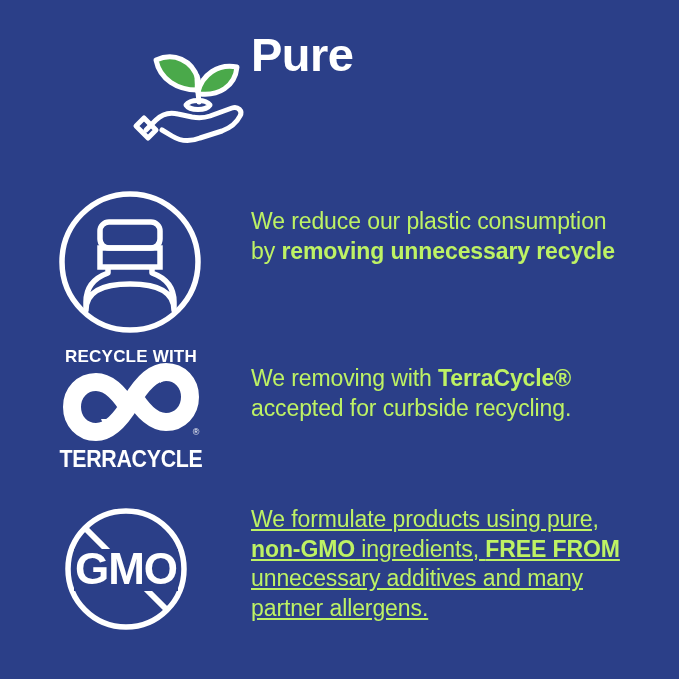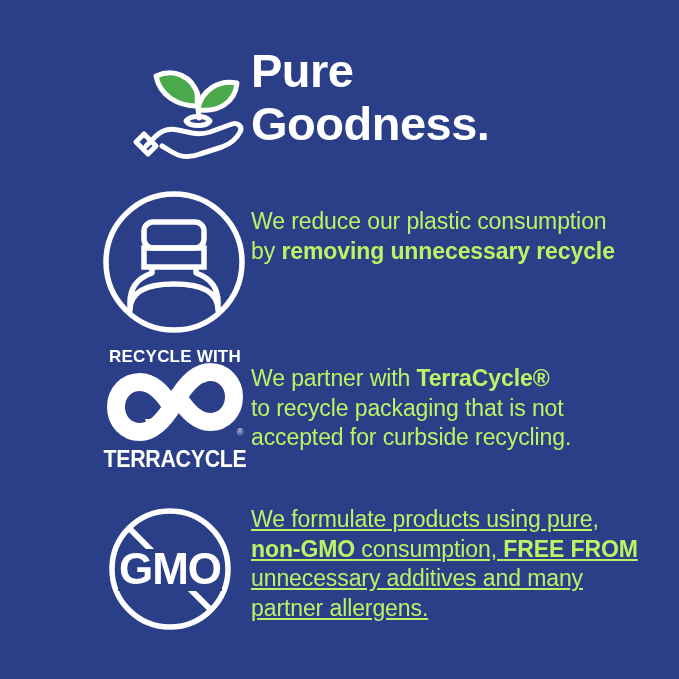--- a/index.html
+++ b/index.html
@@ -20,21 +20,21 @@
     position: relative;
     width: 679px;
     height: 679px;
     background: #2b3f88;
   }
 
   
   .header {
     position: absolute;
     left: 0;
-    top: 16px;
+    top: 0;
     width: 679px;
     height: 175px;
   }
   .header-logo {
     position: absolute;
     left: 140px;
     top: 30px;
     width: 112px;
     height: 112px;
   }
@@ -60,21 +60,20 @@
     left: 0;
     width: 679px;
     display: block;
   }
   .row-icon {
     position: absolute;
     left: 56px;
     top: 0;
     width: 148px;
     height: 148px;
-    margin-left: 44px;
   }
   .row-text {
     position: absolute;
     left: 251px;
     top: 0;
     width: 415px;
     color: #bef264;
     font-size: 23px;
     line-height: 29.5px;
     letter-spacing: -0.1px;
@@ -123,21 +122,20 @@
                  C 98 76, 103 81, 100 86
                  C 97 92, 90 98, 82 101 L 60 108
                  C 50 112, 40 111, 32 106 L 22 100" fill="none" stroke="#ffffff" stroke-width="5" stroke-linecap="round" stroke-linejoin="round"></path>
 
         <path d="M4 88 L 16 100 L 8 108 L -4 96 Z" fill="none" stroke="#ffffff" stroke-width="5" stroke-linejoin="round"></path>
       </svg>
     </div>
 
     <div class="header-title">
       <span class="tline">Pure</span>
-      <span class="tline">Goodness.</span>
     </div>
   </div>
 
   <div class="row" id="row-1">
 
     <div class="row-icon">
       <svg width="148" height="148" viewBox="0 0 148 148" aria-hidden="true">
         <circle cx="74" cy="74" r="68" fill="none" stroke="#ffffff" stroke-width="5.5"></circle>
 
         <rect x="44" y="34" width="60" height="26" rx="9" ry="9" fill="none" stroke="#ffffff" stroke-width="5.5"></rect>
@@ -180,40 +178,39 @@
           <path d="M103 20 L 119 28 L 103 38 Z" fill="#ffffff"></path>
         </g>
 
         <text x="139" y="90" text-anchor="middle" fill="#ffffff" font-family="Liberation Sans, sans-serif" font-size="9">®</text>
 
         <text x="74" y="122" text-anchor="middle" fill="#ffffff" font-family="Liberation Sans, sans-serif" font-size="23" font-weight="bold" letter-spacing="-0.3" textLength="143" lengthAdjust="spacingAndGlyphs">TERRACYCLE</text>
       </svg>
     </div>
 
     <div class="row-text">
-        <span class="tline"><span>We partner with </span><b>TerraCycle®</b></span>
-        <span class="tline"><span>to recycle packaging that is not</span></span>
+        <span class="tline"><span>We removing with </span><b>TerraCycle®</b></span>
         <span class="tline"><span>accepted for curbside recycling.</span></span>
       </div>
   </div>
 
   <div class="row" id="row-3">
 
     <div class="row-icon">
       <svg width="148" height="128" viewBox="0 0 148 128" aria-hidden="true">
         <circle cx="70" cy="62" r="58" fill="none" stroke="#ffffff" stroke-width="5.5"></circle>
 
         <line x1="29" y1="21" x2="111" y2="103" stroke="#ffffff" stroke-width="6"></line>
 
         <rect x="18" y="42" width="104" height="42" fill="#2b3f88"></rect>
         <text x="70" y="77" text-anchor="middle" fill="#ffffff" font-family="Liberation Sans, sans-serif" font-size="44" font-weight="bold" letter-spacing="-1">GMO</text>
       </svg>
     </div>
 
     <div class="row-text">
         <span class="tline"><span>We formulate products using pure,</span></span>
-        <span class="tline"><b>non-GMO</b><span> consumption, </span><b>FREE FROM</b></span>
+        <span class="tline"><b>non-GMO</b><span> ingredients, </span><b>FREE FROM</b></span>
         <span class="tline"><span>unnecessary additives and many</span></span>
         <span class="tline"><span>partner allergens.</span></span>
       </div>
   </div>
 
 </div>
 
 </body></html>

